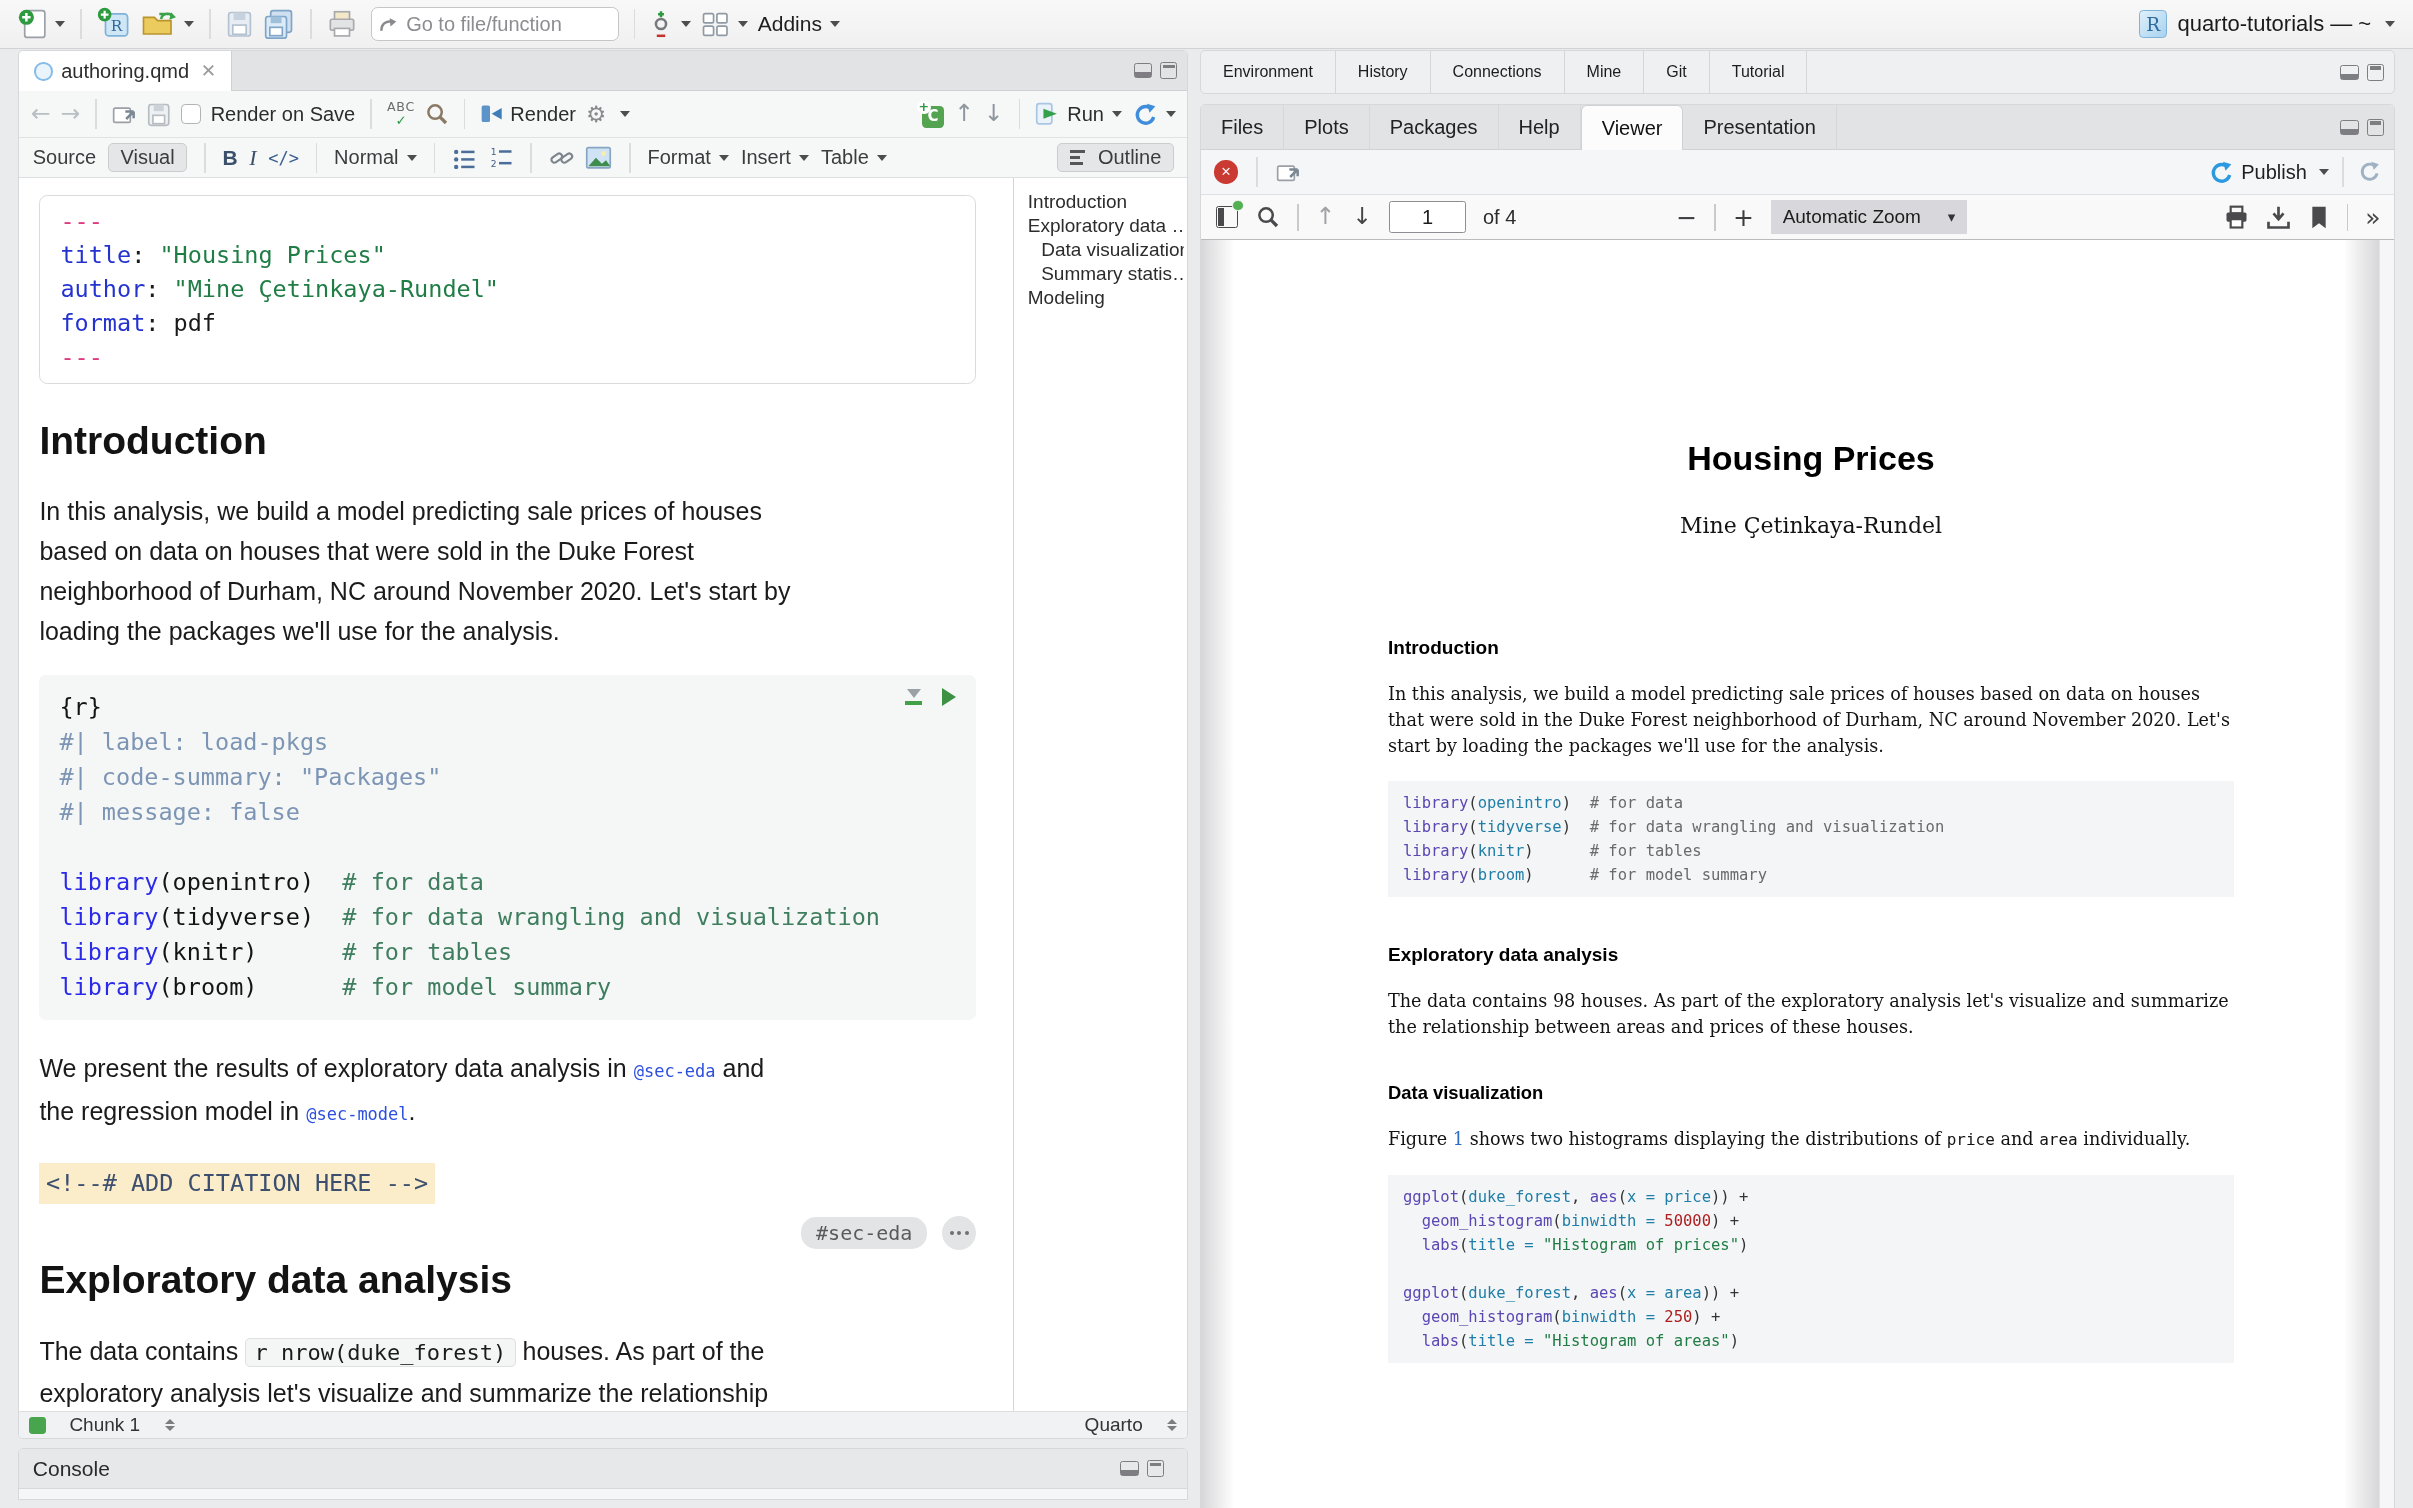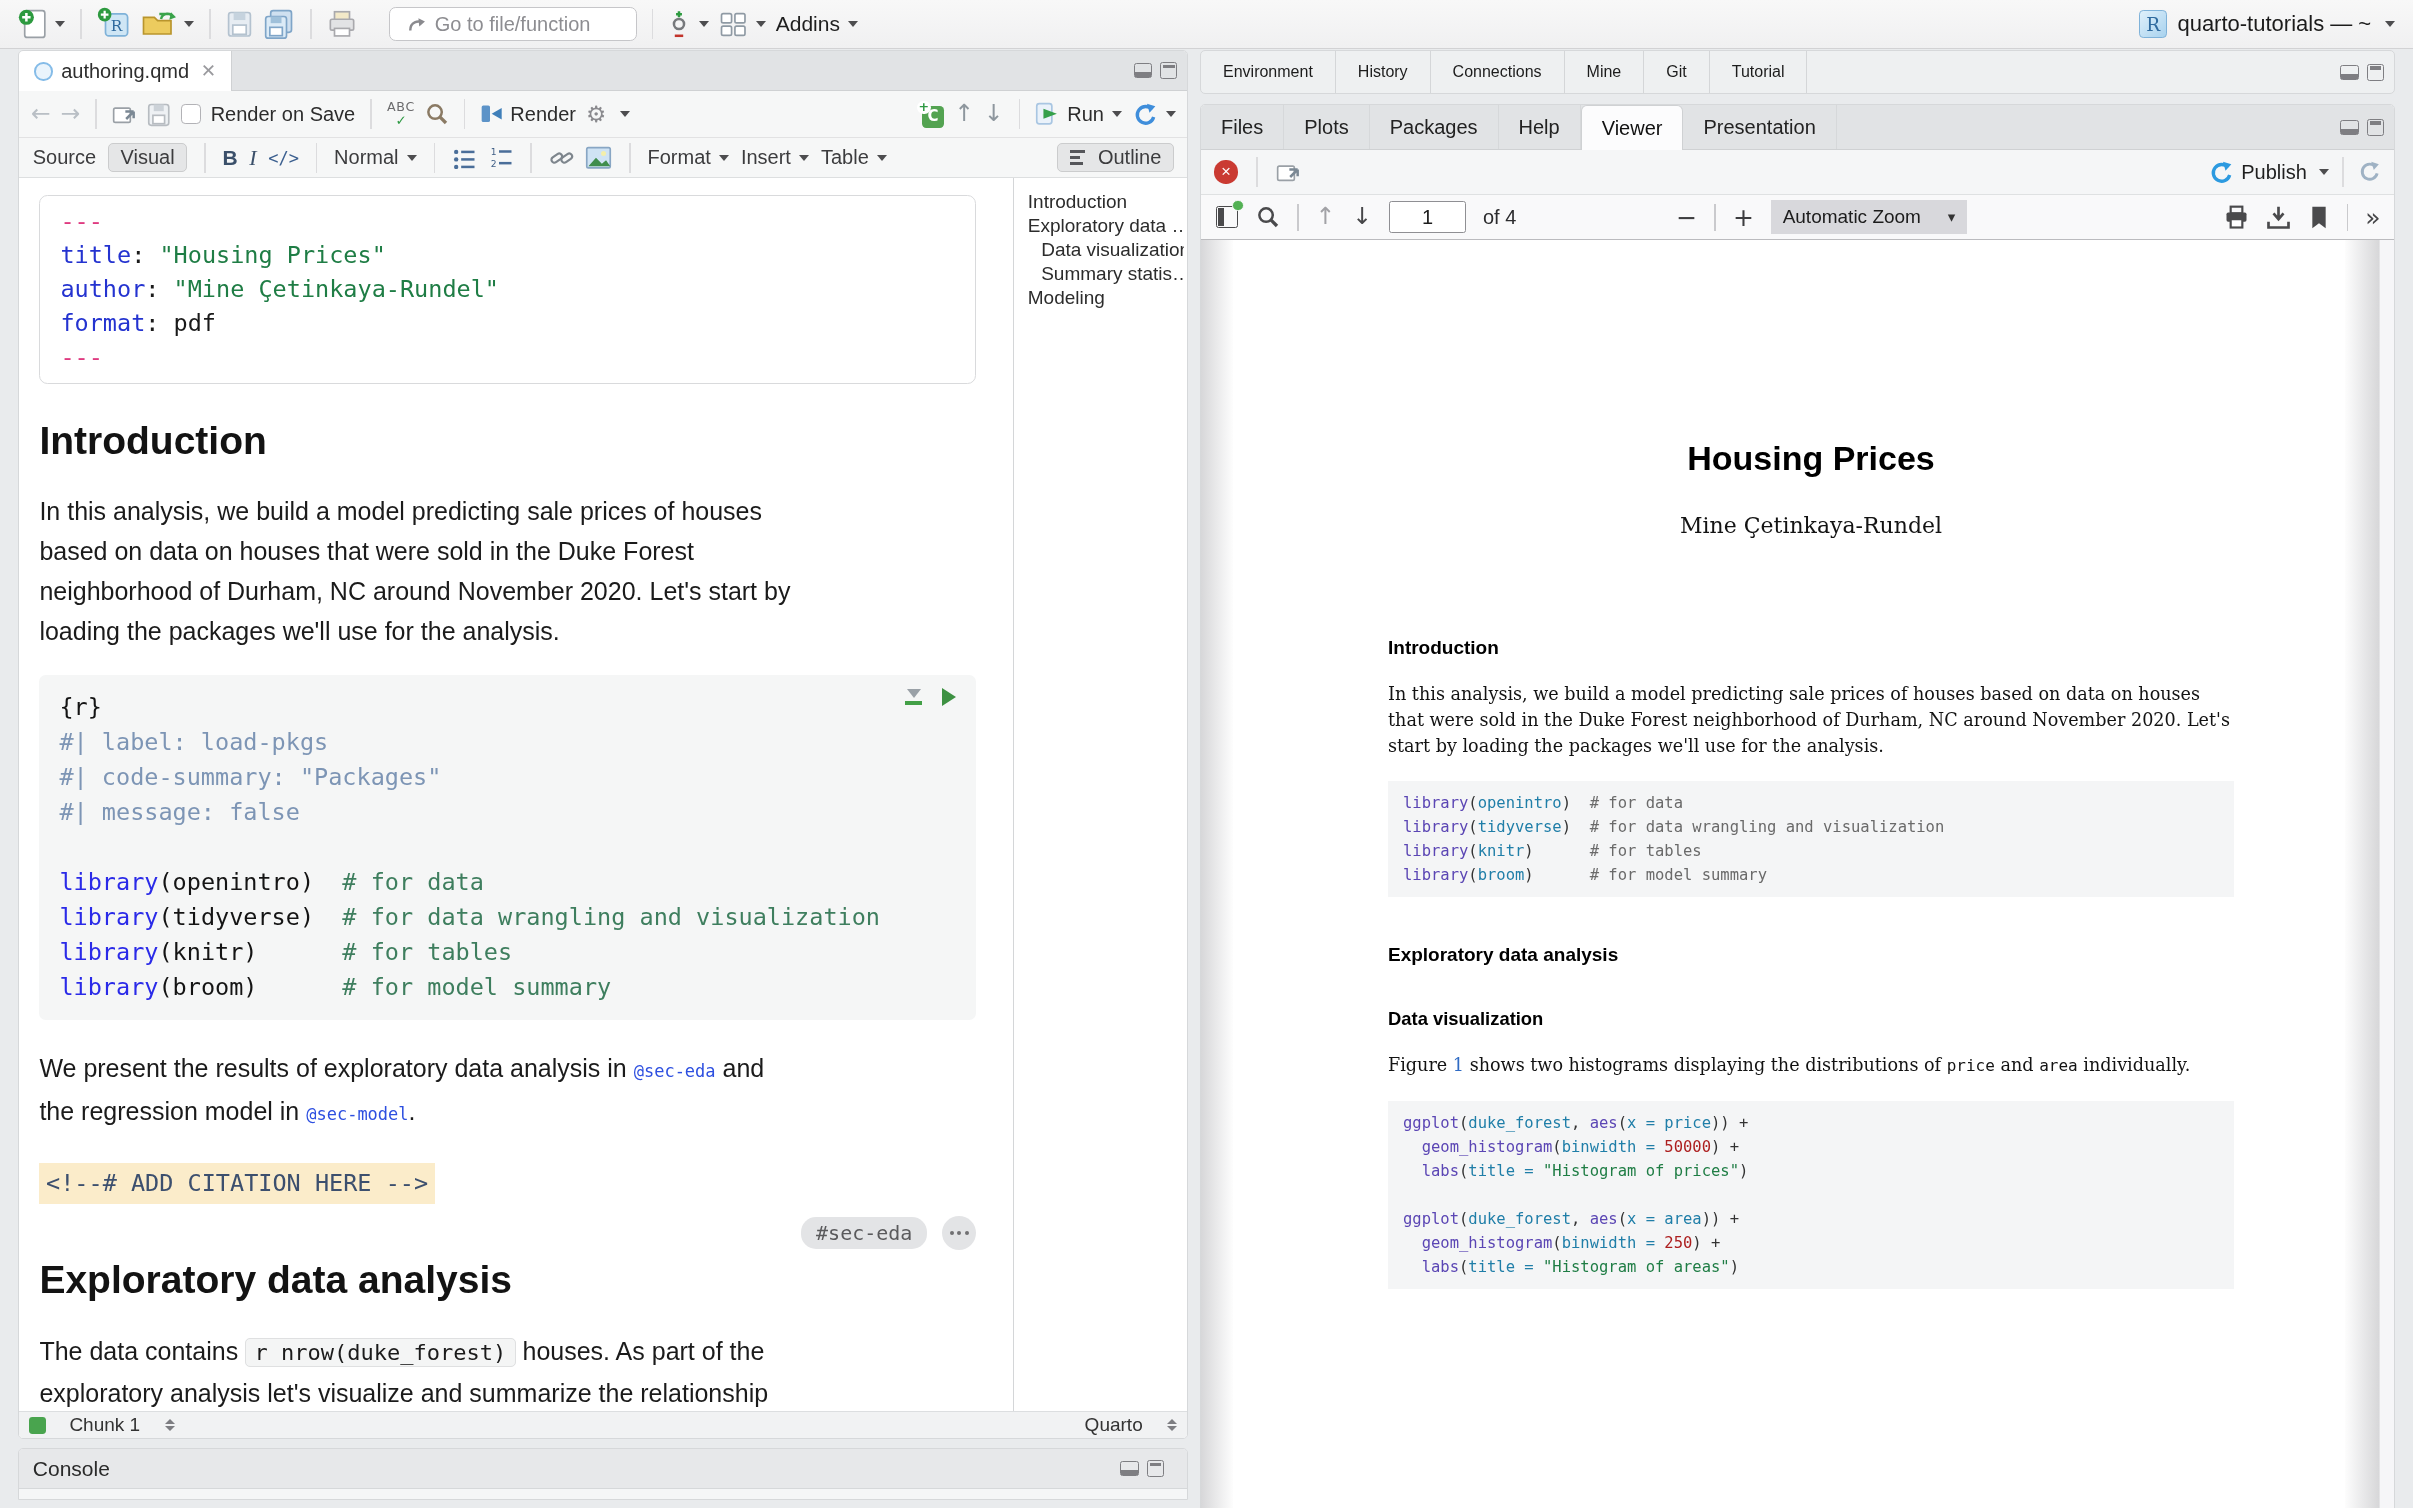--- a/index.html
+++ b/index.html
@@ -17,21 +17,21 @@
     position:absolute; left:0; top:0; width:2413px; height:49px;
     background:linear-gradient(#f8f8f8,#f0f0f1);
     border-bottom:1.7px solid #d2d2d4;
     display:flex; align-items:center; padding:0 18.4px; gap:10px;
   }
   .tb-div{width:1.7px;height:30px;background:#dcdcde;margin:0 5px;flex:none;}
   .tb-btn{display:flex;align-items:center;gap:5px;flex:none;}
   .caret{width:0;height:0;border-left:5.9px solid transparent;border-right:5.9px solid transparent;border-top:6.7px solid #4d4d4f;margin-left:3.4px;}
   .goto-box{
     width:248px;height:34px;background:#fff;border:1.7px solid #c6c6c9;border-radius:6.7px;
-    display:flex;align-items:center;gap:8.4px;padding:0 17px;margin-left:22px;
+    display:flex;align-items:center;gap:8.4px;padding:0 6px;margin-left:4px;
   }
   .goto-box input{border:none;outline:none;width:184px;font-size:20px;color:#555;background:transparent;font-family:"Liberation Sans",sans-serif;}
   .goto-box input::placeholder{color:#8d8d91;}
   .addins-label{font-size:21px;color:#1e1e1e;}
   .project-chip{margin-left:auto;display:flex;align-items:center;gap:10px;font-size:22px;color:#1b1b1b;}
   .rcube{width:28.5px;height:28.5px;border:1.7px solid #7fb2d9;background:linear-gradient(135deg,#dff0fb,#a8d2ee);border-radius:4.2px;
          display:flex;align-items:center;justify-content:center;font-family:"DejaVu Serif",serif;font-size:18.4px;color:#2f6a9e;}
 
   
   .pane{position:absolute;background:#fff;border:1.7px solid #d6d8da;border-radius:5px;overflow:hidden;}
@@ -597,20 +597,22 @@
       <p class="pdf-p">In this analysis, we build a model predicting sale prices of houses based on data on houses
 that were sold in the Duke Forest neighborhood of Durham, NC around November 2020. Let's
 start by loading the packages we'll use for the analysis.</p>
       <div class="pdf-code">
           <div class="cline"><span class="seg k-fn">library</span><span class="seg k-plain">(</span><span class="seg k-id">openintro</span><span class="seg k-plain">)</span><span class="seg k-com">  # for data</span></div>
           <div class="cline"><span class="seg k-fn">library</span><span class="seg k-plain">(</span><span class="seg k-id">tidyverse</span><span class="seg k-plain">)</span><span class="seg k-com">  # for data wrangling and visualization</span></div>
           <div class="cline"><span class="seg k-fn">library</span><span class="seg k-plain">(</span><span class="seg k-id">knitr</span><span class="seg k-plain">)</span><span class="seg k-com">      # for tables</span></div>
           <div class="cline"><span class="seg k-fn">library</span><span class="seg k-plain">(</span><span class="seg k-id">broom</span><span class="seg k-plain">)</span><span class="seg k-com">      # for model summary</span></div>
         </div>
       <div class="pdf-h h-l1 h-eda">Exploratory data analysis</div>
+      <p class="pdf-p">The data contains 98 houses. As part of the exploratory analysis let's visualize and summarize
+the relationship between areas and prices of these houses.</p>
       <div class="pdf-h h-viz">Data visualization</div>
       <p class="pdf-p"><span class="seg plain">Figure </span><span class="seg link">1</span><span class="seg plain"> shows two histograms displaying the distributions of </span><span class="seg mono">price</span><span class="seg plain"> and </span><span class="seg mono">area</span><span class="seg plain"> individually.</span></p>
       <div class="pdf-code">
           <div class="cline"><span class="seg k-fn">ggplot</span><span class="seg k-plain">(</span><span class="seg k-id">duke_forest</span><span class="seg k-plain">, </span><span class="seg k-fn">aes</span><span class="seg k-plain">(</span><span class="seg k-id">x</span><span class="seg k-op"> = </span><span class="seg k-id">price</span><span class="seg k-plain">)) +</span></div>
           <div class="cline"><span class="seg k-plain">  </span><span class="seg k-fn">geom_histogram</span><span class="seg k-plain">(</span><span class="seg k-id">binwidth</span><span class="seg k-op"> = </span><span class="seg k-num">50000</span><span class="seg k-plain">) +</span></div>
           <div class="cline"><span class="seg k-plain">  </span><span class="seg k-fn">labs</span><span class="seg k-plain">(</span><span class="seg k-id">title</span><span class="seg k-op"> = </span><span class="seg k-str">"Histogram of prices"</span><span class="seg k-plain">)</span></div>
           <div class="cline">&nbsp;</div>
           <div class="cline"><span class="seg k-fn">ggplot</span><span class="seg k-plain">(</span><span class="seg k-id">duke_forest</span><span class="seg k-plain">, </span><span class="seg k-fn">aes</span><span class="seg k-plain">(</span><span class="seg k-id">x</span><span class="seg k-op"> = </span><span class="seg k-id">area</span><span class="seg k-plain">)) +</span></div>
           <div class="cline"><span class="seg k-plain">  </span><span class="seg k-fn">geom_histogram</span><span class="seg k-plain">(</span><span class="seg k-id">binwidth</span><span class="seg k-op"> = </span><span class="seg k-num">250</span><span class="seg k-plain">) +</span></div>
           <div class="cline"><span class="seg k-plain">  </span><span class="seg k-fn">labs</span><span class="seg k-plain">(</span><span class="seg k-id">title</span><span class="seg k-op"> = </span><span class="seg k-str">"Histogram of areas"</span><span class="seg k-plain">)</span></div>

